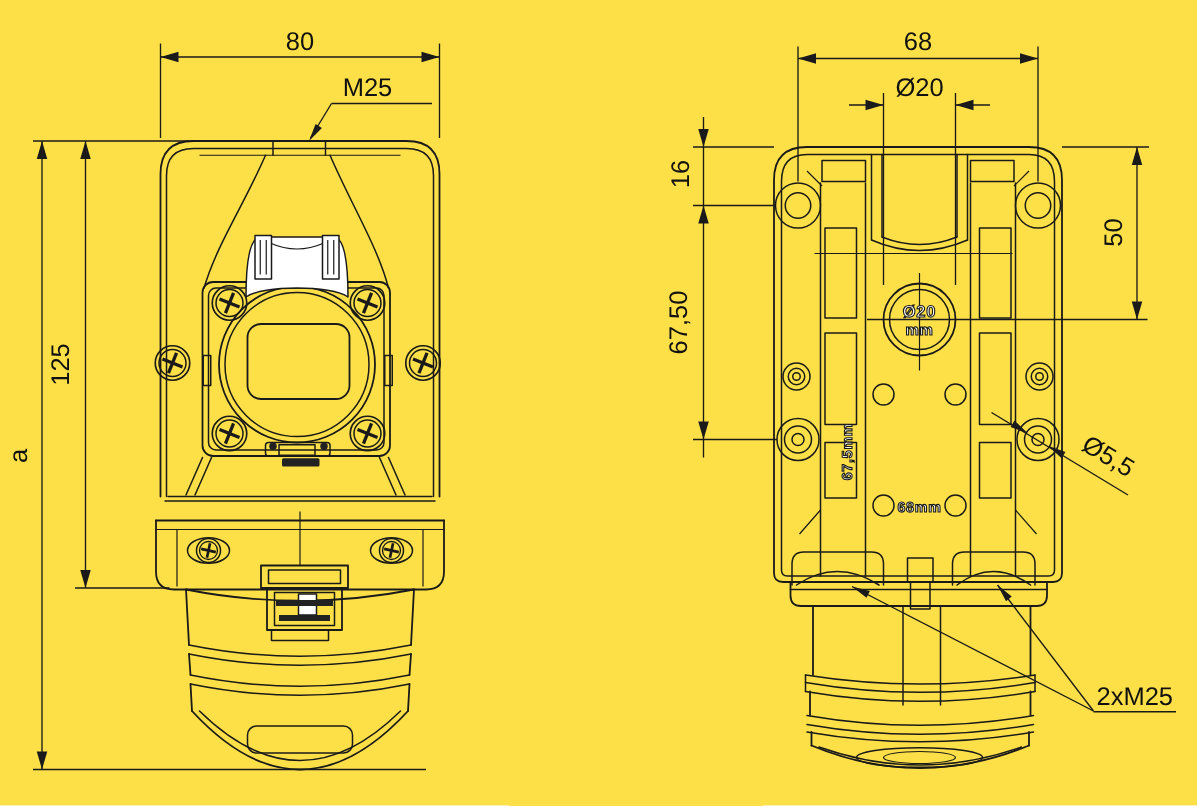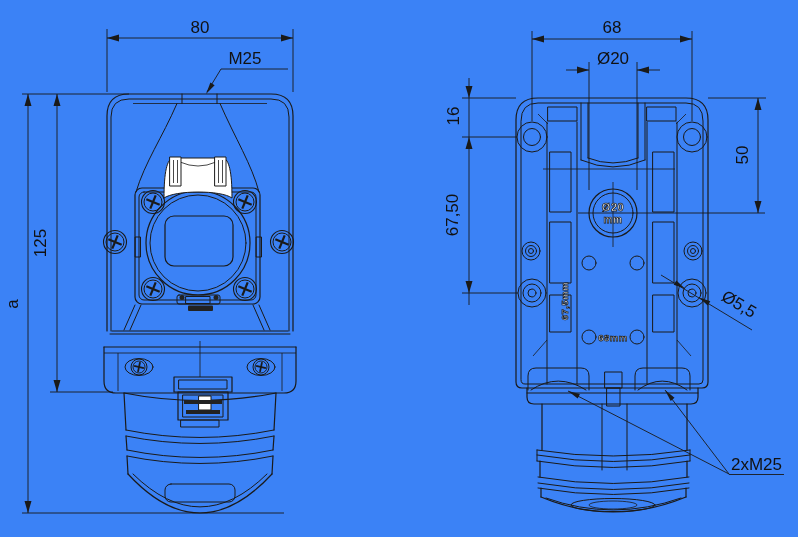--- a/index.html
+++ b/index.html
@@ -1,16 +1,16 @@
 <!DOCTYPE html>
 <html><head>
 <meta charset="utf-8">
 <style>
   html,body{margin:0;padding:0;background:#fff;}
-  .sheet{position:relative;width:798px;height:537px;background:#3b82f6;overflow:hidden;}
+  .sheet{position:relative;width:798px;height:537px;background:#fde047;overflow:hidden;}
   svg{display:block;font-family:"Liberation Sans",sans-serif;}
   .ln{fill:none;stroke:#1a1a1a;stroke-width:1.2;stroke-linejoin:round;stroke-linecap:round;}
   .ln2{fill:none;stroke:#1a1a1a;stroke-width:1;stroke-linejoin:round;stroke-linecap:round;}
   .thin{fill:none;stroke:#1a1a1a;stroke-width:0.8;}
   .dim{fill:none;stroke:#1a1a1a;stroke-width:0.9;}
   .arr{fill:#1a1a1a;stroke:none;}
   .dimtext{font-size:17px;fill:#111;}
   .molded{font-weight:bold;fill:#ffffff;stroke:#1a1a1a;stroke-width:0.75;letter-spacing:0.5px;}
   .dk{fill:#222;stroke:none;}
   .whitefill{fill:#ffffff;}

